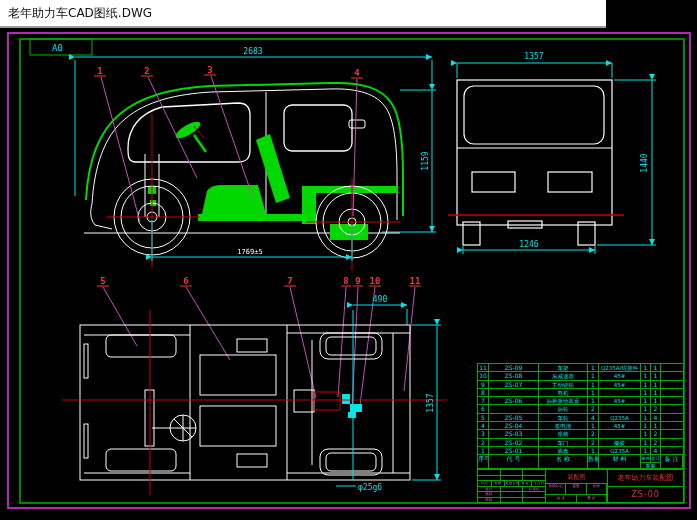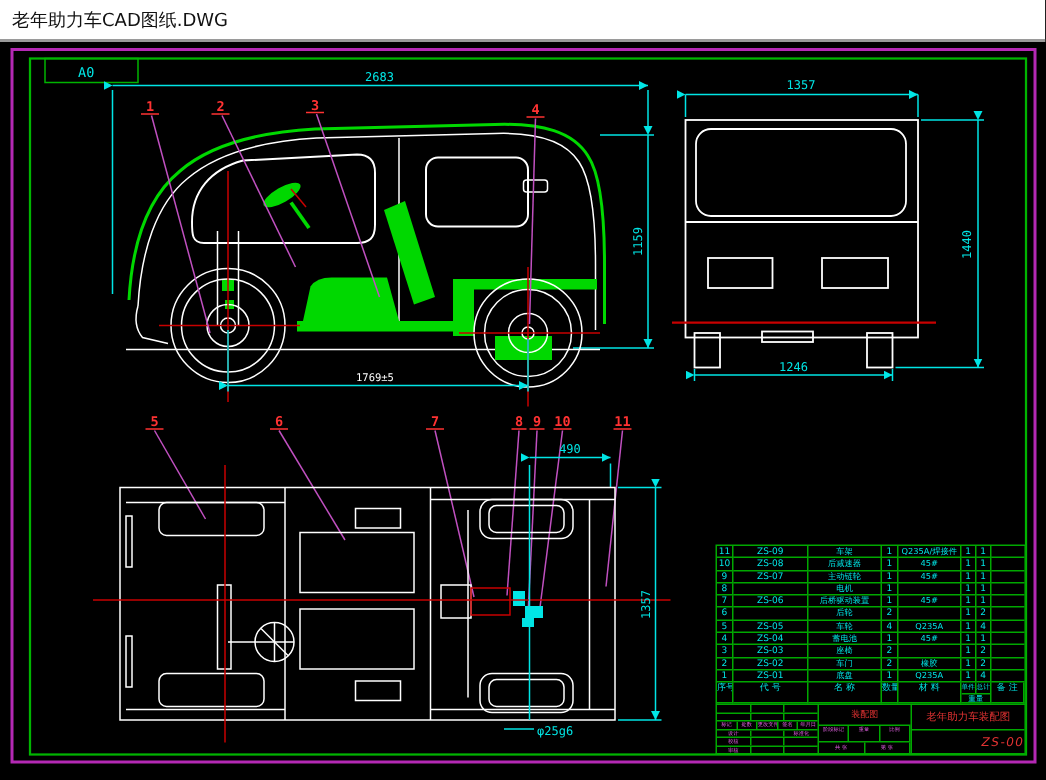--- a/index.html
+++ b/index.html
@@ -1,18 +1,18 @@
 <!DOCTYPE html>
 <html><head>
 <meta charset="utf-8">
 <style>
   html,body{margin:0;padding:0;background:#000;}
   .stage{position:relative;width:697px;height:520px;overflow:hidden;background:#000;
          font-family:"DejaVu Sans",sans-serif;}
-  .titlebar{position:absolute;left:0;top:0;width:697px;height:28px;background:#ffffff;
+  .titlebar{position:absolute;left:0;top:0;width:606px;height:28px;background:#ffffff;
             border-bottom:2px solid #9a9a9a;box-sizing:border-box;}
   .titlebar .t{position:absolute;left:8px;top:5px;font-size:12px;color:#111;}
   .canvas{position:absolute;left:0;top:28px;width:697px;height:468px;background:#000;}
   svg text{font-family:"DejaVu Sans Mono",monospace;}
   .dimtxt{fill:#00e5e5;font-size:8px;}
   .dimtxtw{fill:#ffffff;font-size:7px;}
   .lbl{fill:#ff3232;font-size:9px;font-weight:bold;}
   
   .ptable{position:absolute;left:477px;top:335px;width:207px;height:107px;box-sizing:border-box;
           border:1px solid #00a800;display:grid;
@@ -41,21 +41,21 @@
   .tb-mid .type{height:13px;border-bottom:1px solid #00a800;color:#e03232;font-size:6px;
                 text-align:center;line-height:13px;overflow:hidden;}
   .tb-mid .stage-row{flex:1;display:flex;font-size:3.5px;text-align:center;}
   .tb-mid .stage-row span{flex:1;border-right:1px solid #00a800;overflow:hidden;line-height:5px;}
   .tb-mid .sheets{height:7px;display:flex;font-size:3.5px;text-align:center;border-top:1px solid #00a800;}
   .tb-mid .sheets span{flex:1;border-right:1px solid #00a800;overflow:hidden;line-height:6px;}
   .tb-right{flex:1;display:flex;flex-direction:column;}
   .tb-right .name{flex:1;border-bottom:1px solid #00a800;color:#e03232;font-size:7px;
                   text-align:center;line-height:16px;overflow:hidden;white-space:nowrap;}
   .tb-right .num{height:15px;color:#e03232;font-size:8px;letter-spacing:1px;
-                 text-align:right;line-height:15px;font-style:italic;}
+                 text-align:center;line-height:15px;}
 </style>
 </head>
 <body>
 
 <div class="stage">
 
   <div class="titlebar">
     <div class="t">老年助力车CAD图纸.DWG</div>
   </div>
 

